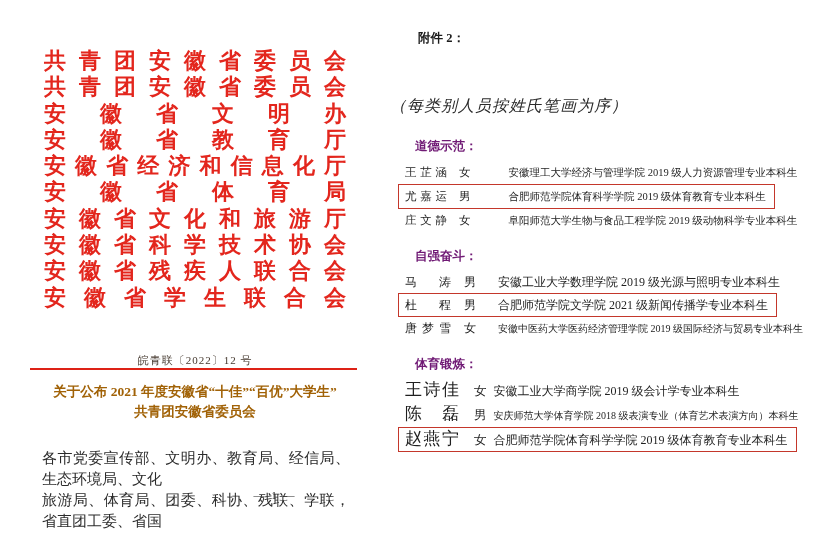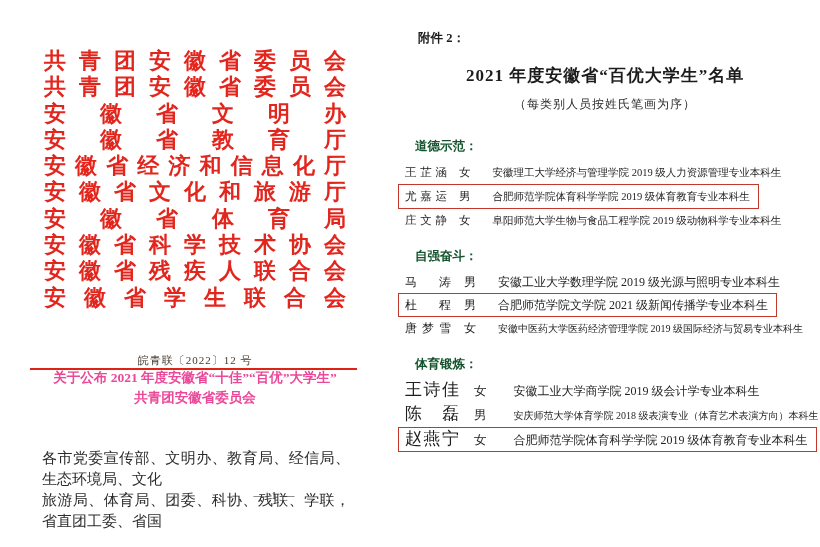--- a/index.html
+++ b/index.html
@@ -43,27 +43,27 @@
     letter-spacing: 1px;
   }
   .red-separator {
     position: absolute;
     left: 30px; top: 368px;
     width: 327px; height: 2px;
     background: #dd2216;
   }
   .notice-title {
     position: absolute;
-    left: 20px; top: 368px;
+    left: 20px; top: 382px;
     width: 350px;
     text-align: center;
     font-weight: bold;
     font-size: 13.5px;
     line-height: 20px;
-    color: #ec4899;
+    color: #a16207;
   }
   .notice-body {
     position: absolute;
     left: 42px; top: 448px;
     width: 308px;
     font-size: 15px;
     line-height: 21px;
     color: #2b2b2b;
     text-align: justify;
   }
@@ -97,35 +97,35 @@
     text-align: center;
     font-weight: bold;
     font-size: 17px;
     letter-spacing: 1px;
     color: #1c1c1c;
   }
   .list-subtitle {
     position: absolute;
     left: 0; top: 96px;
     width: 430px;
-    text-align: center;
-    font-size: 12px;
+    font-style: italic;
+    font-size: 16px;
     letter-spacing: 1px;
     color: #2b2b2b;
   }
   .sections {
     position: absolute;
     left: 15px; top: 138px;
     width: 410px;
   }
   .section { margin-bottom: 19px; }
   .section-heading {
     font-weight: bold;
     font-size: 12.5px;
-    color: #14532d;
+    color: #701a75;
     margin-left: 10px;
     margin-bottom: 9px;
   }
   .row {
     position: relative;
     display: flex;
     align-items: baseline;
     width: max-content;
     margin-bottom: 7px;
     line-height: 16px;
@@ -137,30 +137,30 @@
     text-align: justify;
     text-align-last: justify;
     font-size: 11.5px;
   }
   .row .gender { font-size: 11.5px; }
   .row .desc  { font-size: 11px; }
 
   
   .sec-1 .name { width: 42px; }
   .sec-1 .gender { margin-left: 12px; }
-  .sec-1 .desc { margin-left: 22px; font-size: 10.5px; }
+  .sec-1 .desc { margin-left: 38px; font-size: 10.5px; }
 
   .sec-2 .name { width: 46px; font-size: 12px; }
   .sec-2 .gender { margin-left: 13px; font-size: 12px; }
   .sec-2 .desc { margin-left: 22px; font-size: 12px; }
   .sec-2 .row-compact .desc { font-size: 10px; }
 
   .sec-3 .name { width: 54px; font-size: 17px; }
   .sec-3 .gender { margin-left: 15px; font-size: 12.5px; }
-  .sec-3 .desc { margin-left: 27px; font-size: 12px; }
+  .sec-3 .desc { margin-left: 7px; font-size: 12px; }
   .sec-3 .row-compact .desc { font-size: 10px; }
 
   
   .row-highlighted::after {
     content: "";
     position: absolute;
     top: -4px; bottom: -4px;
     left: -7px; right: -9px;
     border: 1.5px solid #c4372b;
     pointer-events: none;
@@ -170,22 +170,22 @@
 <body>
 
 <div class="left-page">
 
   <div class="agency-list">
     <div class="agency-line">共青团安徽省委员会</div>
     <div class="agency-line">共青团安徽省委员会</div>
     <div class="agency-line">安徽省文明办</div>
     <div class="agency-line">安徽省教育厅</div>
     <div class="agency-line">安徽省经济和信息化厅</div>
+    <div class="agency-line">安徽省体育局</div>
     <div class="agency-line">安徽省文化和旅游厅</div>
-    <div class="agency-line">安徽省体育局</div>
     <div class="agency-line">安徽省科学技术协会</div>
     <div class="agency-line">安徽省残疾人联合会</div>
     <div class="agency-line">安徽省学生联合会</div>
   </div>
 
   <div class="doc-number">皖青联〔2022〕12 号</div>
 
   <div class="red-separator"></div>
 
   <div class="notice-title">
@@ -198,21 +198,20 @@
     <div>旅游局、体育局、团委、科协、残联、学联，省直团工委、省国</div>
   </div>
 
   <div class="page-number">— 1 —</div>
 </div>
 
 <div class="right-page">
 
   <div class="attachment-label">附件 2：</div>
 
-  <div class="list-title">2021 年度安徽省“百优大学生”名单</div>
 
   <div class="list-subtitle">（每类别人员按姓氏笔画为序）</div>
 
   <div class="sections">
 
     <div class="section sec-1">
       <div class="section-heading">道德示范：</div>
       <div class="row">
         <span class="name">王芷涵</span>
         <span class="gender">女</span>

